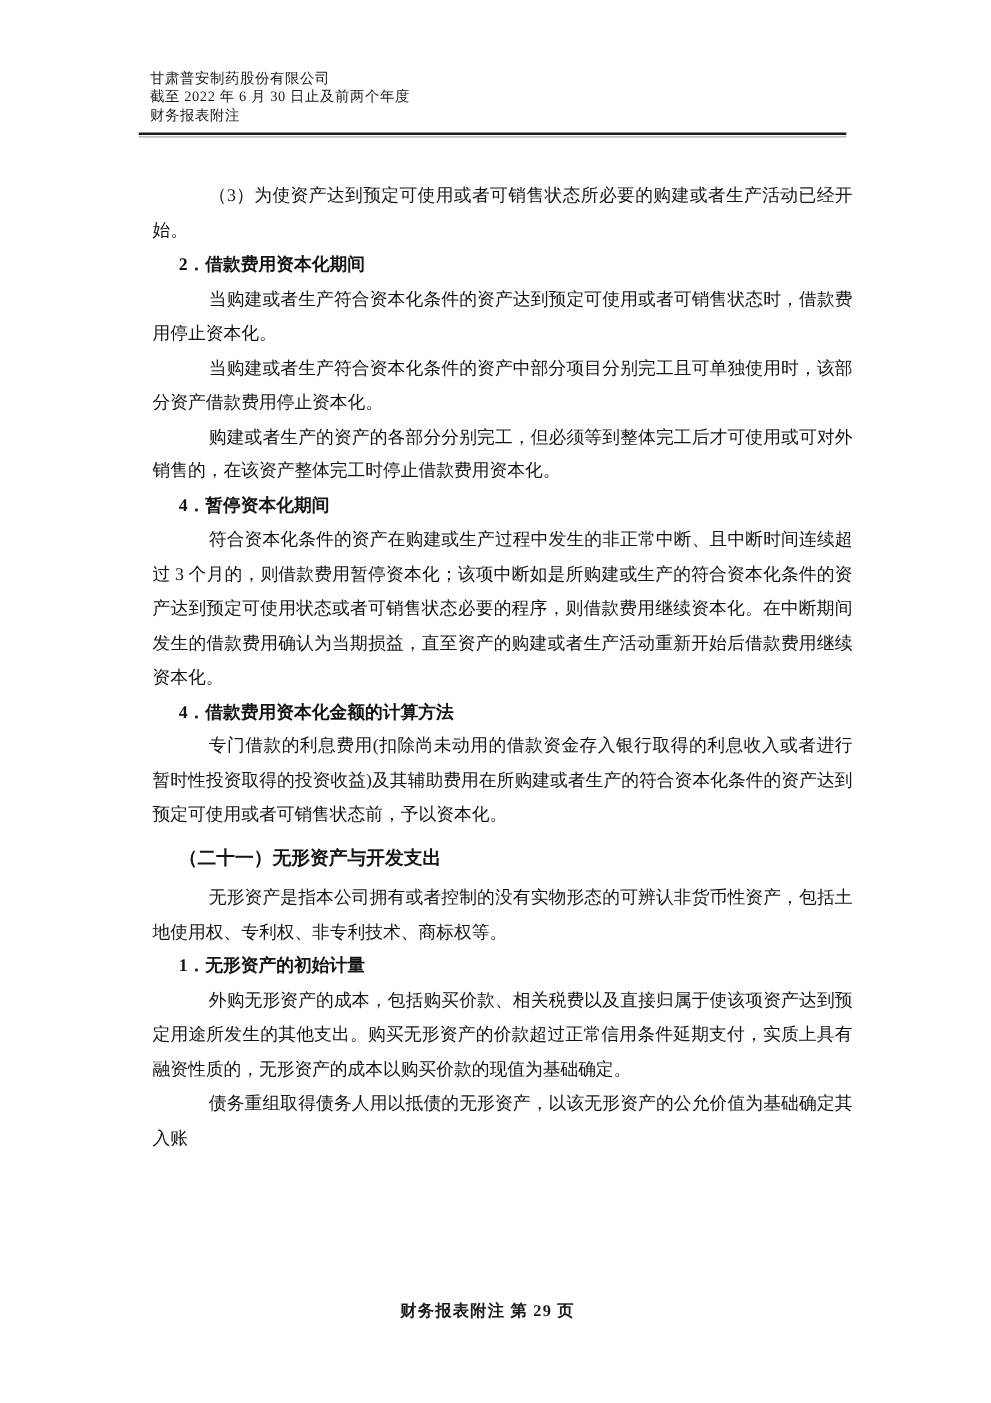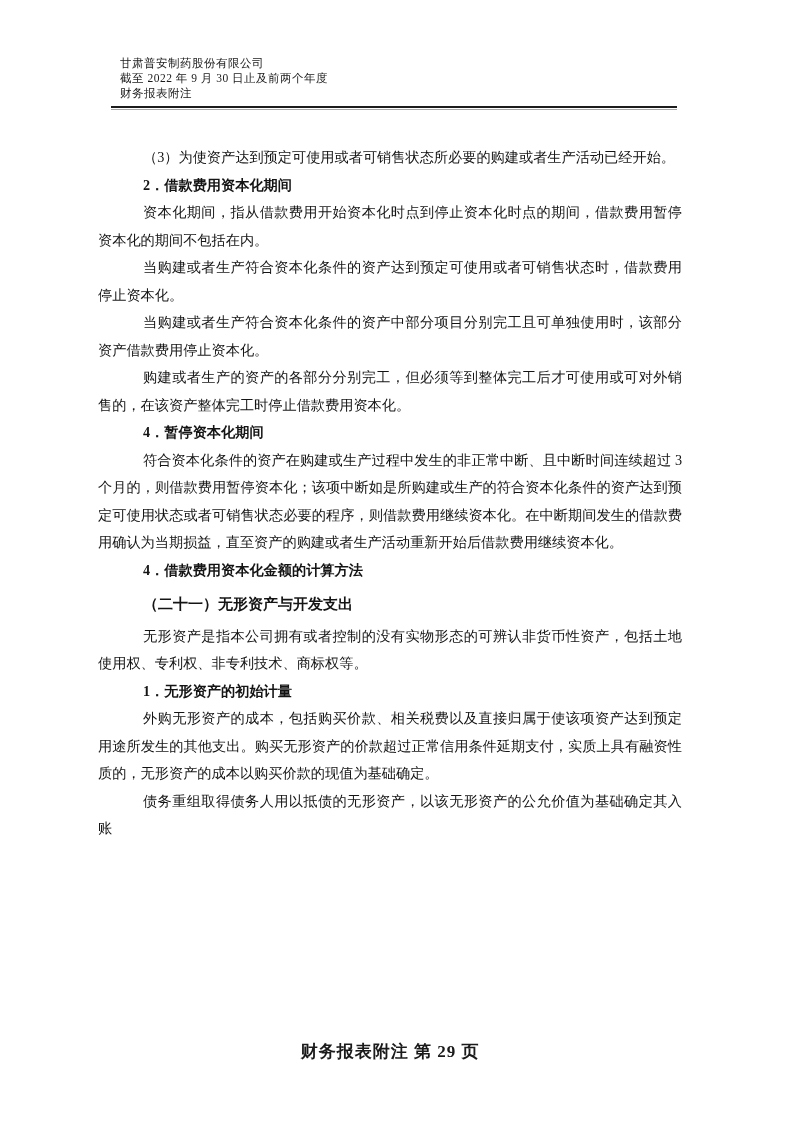--- a/index.html
+++ b/index.html
@@ -43,59 +43,59 @@
     position: absolute;
     left: 98px;
     top: 144px;
     width: 584px;
     font-size: 14.2px;
     line-height: 27.5px;
     text-align: justify;
     color: #141414;
   }
   .body .line { margin: 0; }
-  .body .p  { text-indent: 45px; }
+  .body .p  { text-indent: 45px; margin-left: 24px; }
   .body .h  { text-indent: 45px; font-weight: bold; }
   .body .h2 { text-indent: 45px; font-weight: bold; font-size: 15px; margin-top: 7px; margin-bottom: 4px; }
   
   .footer {
     position: absolute;
     left: 98px;
     width: 584px;
     top: 1040px;
     text-align: center;
-    font-size: 17px;
+    font-size: 13px;
     font-weight: bold;
     color: #1a1a1a;
     letter-spacing: 1px;
   }
 </style>
 </head>
 <body>
 
 <div class="page">
 
   <div class="header">
     <div>甘肃普安制药股份有限公司</div>
-    <div>截至 2022 年 9 月 30 日止及前两个年度</div>
+    <div>截至 2022 年 6 月 30 日止及前两个年度</div>
     <div>财务报表附注</div>
   </div>
 
   <div class="rule"></div>
 
   <div class="body">
       <div class="line p">（3）为使资产达到预定可使用或者可销售状态所必要的购建或者生产活动已经开始。</div>
       <div class="line h">2．借款费用资本化期间</div>
-      <div class="line p">资本化期间，指从借款费用开始资本化时点到停止资本化时点的期间，借款费用暂停资本化的期间不包括在内。</div>
       <div class="line p">当购建或者生产符合资本化条件的资产达到预定可使用或者可销售状态时，借款费用停止资本化。</div>
       <div class="line p">当购建或者生产符合资本化条件的资产中部分项目分别完工且可单独使用时，该部分资产借款费用停止资本化。</div>
       <div class="line p">购建或者生产的资产的各部分分别完工，但必须等到整体完工后才可使用或可对外销售的，在该资产整体完工时停止借款费用资本化。</div>
       <div class="line h">4．暂停资本化期间</div>
       <div class="line p">符合资本化条件的资产在购建或生产过程中发生的非正常中断、且中断时间连续超过 3 个月的，则借款费用暂停资本化；该项中断如是所购建或生产的符合资本化条件的资产达到预定可使用状态或者可销售状态必要的程序，则借款费用继续资本化。在中断期间发生的借款费用确认为当期损益，直至资产的购建或者生产活动重新开始后借款费用继续资本化。</div>
       <div class="line h">4．借款费用资本化金额的计算方法</div>
+      <div class="line p">专门借款的利息费用(扣除尚未动用的借款资金存入银行取得的利息收入或者进行暂时性投资取得的投资收益)及其辅助费用在所购建或者生产的符合资本化条件的资产达到预定可使用或者可销售状态前，予以资本化。</div>
       <div class="line h2">（二十一）无形资产与开发支出</div>
       <div class="line p">无形资产是指本公司拥有或者控制的没有实物形态的可辨认非货币性资产，包括土地使用权、专利权、非专利技术、商标权等。</div>
       <div class="line h">1．无形资产的初始计量</div>
       <div class="line p">外购无形资产的成本，包括购买价款、相关税费以及直接归属于使该项资产达到预定用途所发生的其他支出。购买无形资产的价款超过正常信用条件延期支付，实质上具有融资性质的，无形资产的成本以购买价款的现值为基础确定。</div>
       <div class="line p">债务重组取得债务人用以抵债的无形资产，以该无形资产的公允价值为基础确定其入账</div>
     </div>
 
   <div class="footer">
     <span>财务报表附注 第 29 页</span>
   </div>

